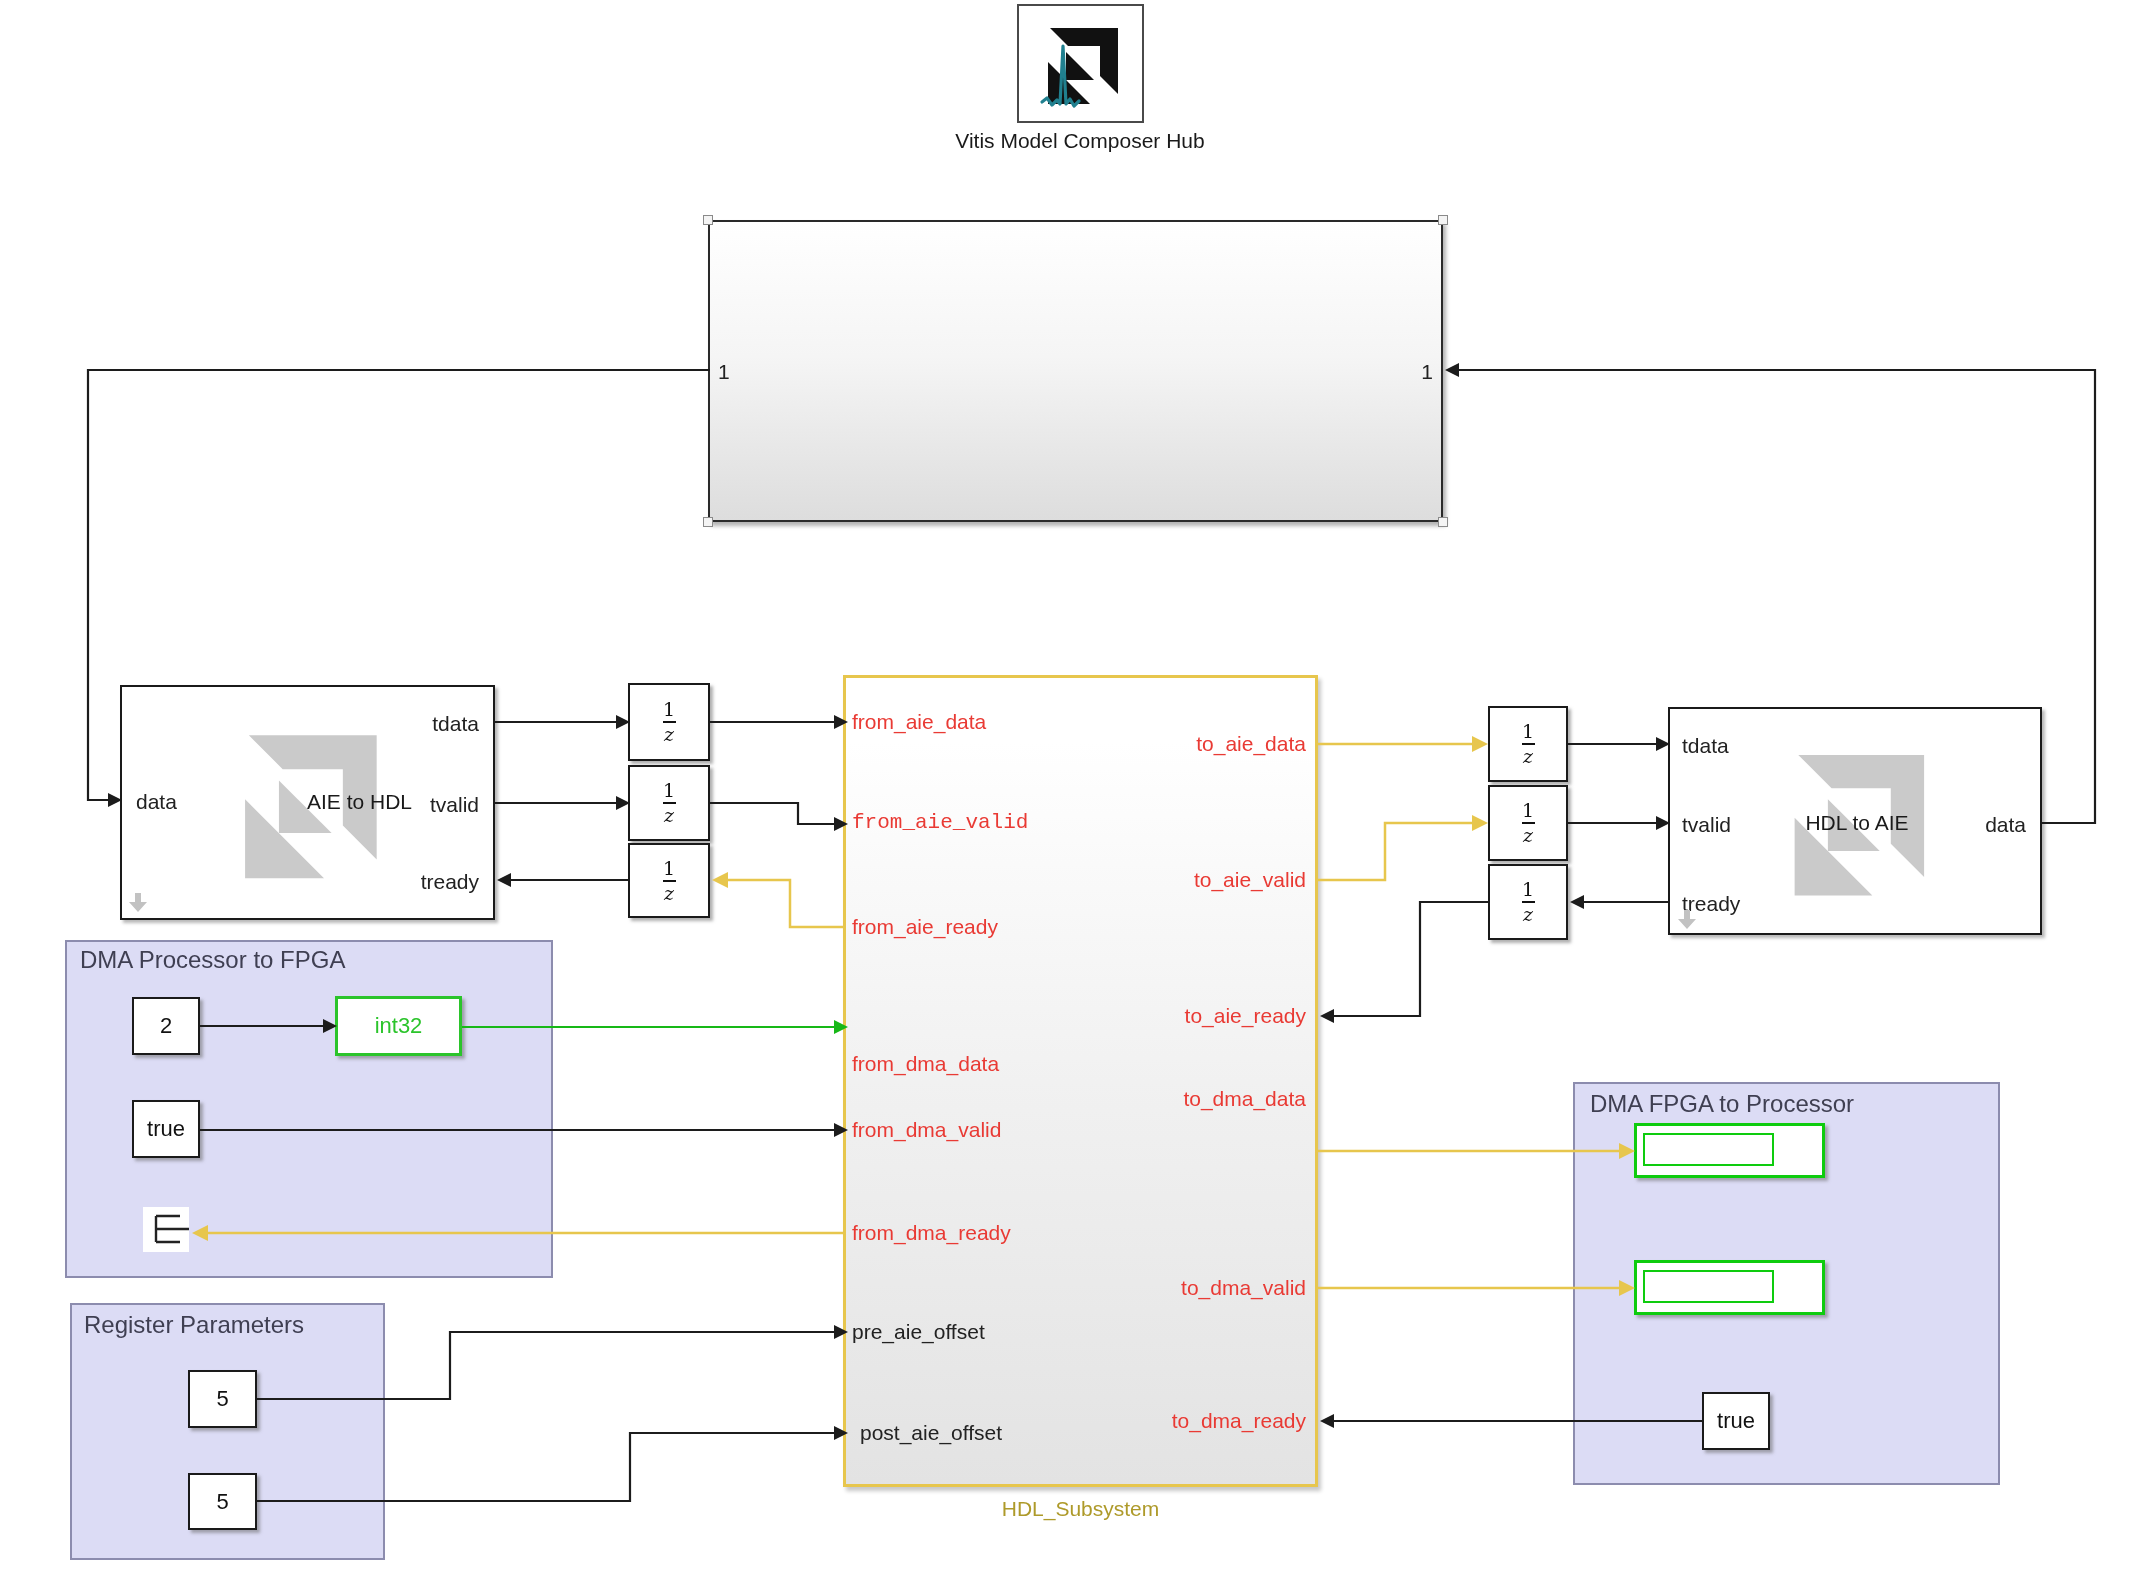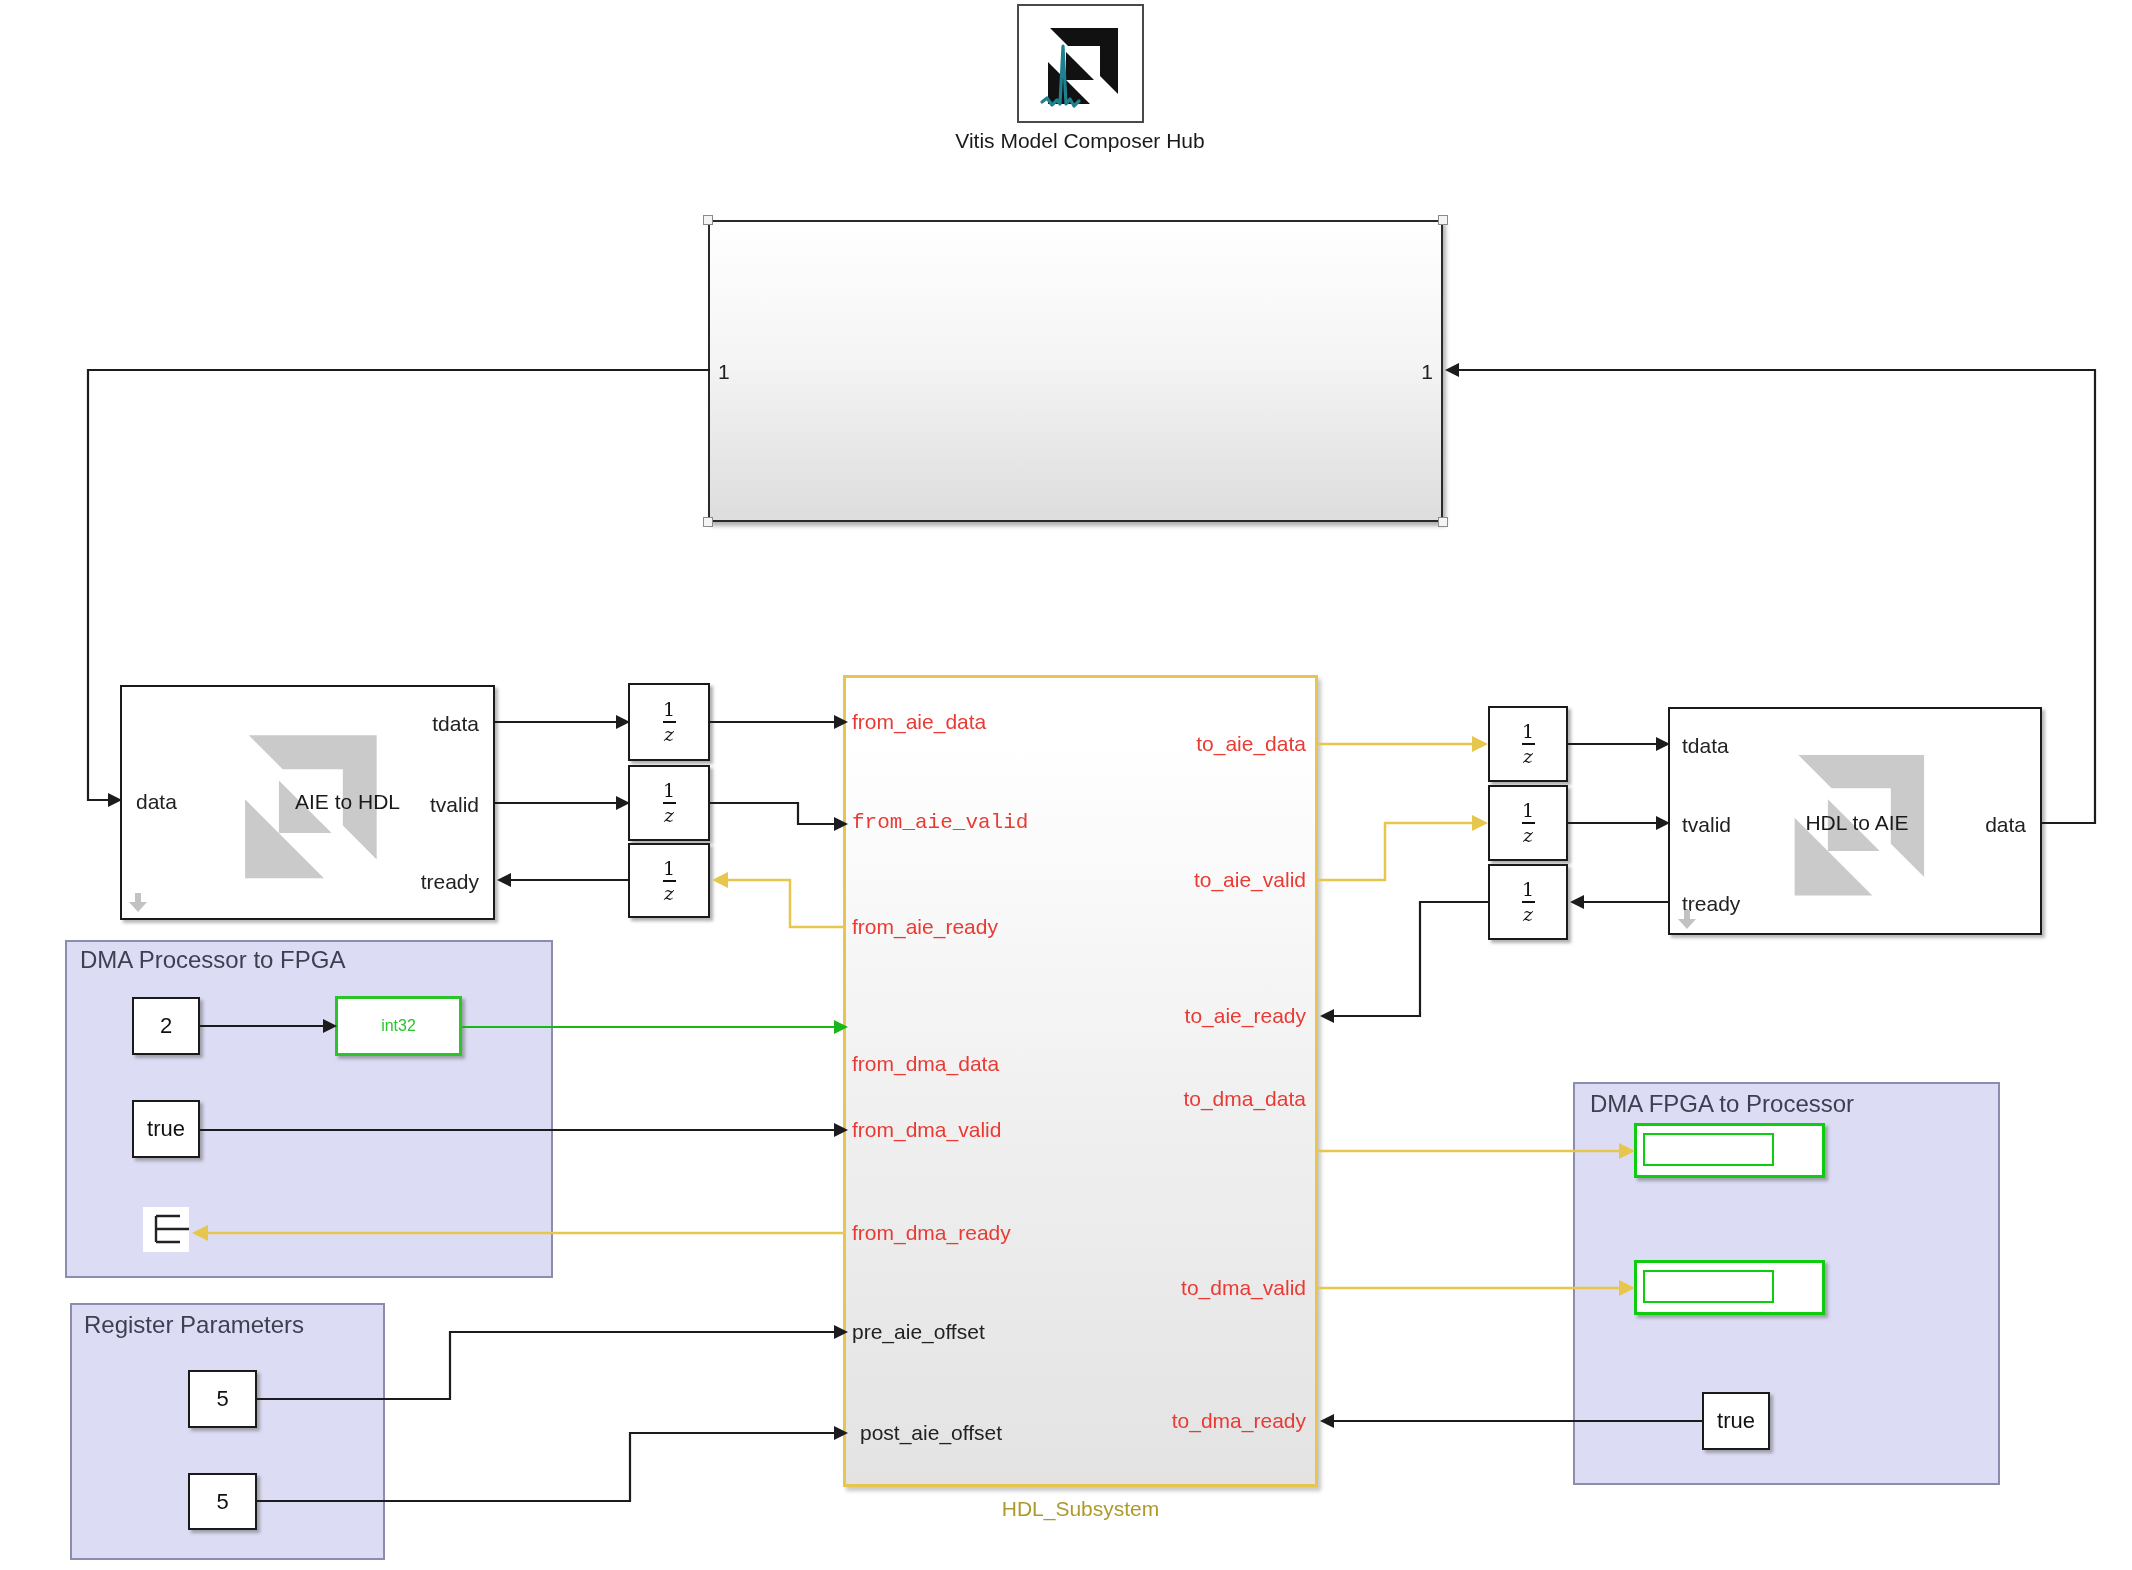--- a/index.html
+++ b/index.html
@@ -19,21 +19,21 @@
        background:linear-gradient(180deg,#ffffff 8%,#f1f1f1 50%,#e3e3e3 100%);
        box-shadow:3px 4px 4px rgba(0,0,0,.22);}
   .amdblock{position:absolute;box-sizing:border-box;border:2px solid #1a1a1a;background:#fff;
             box-shadow:3px 3px 3px rgba(100,100,100,.45);}
   .const{position:absolute;box-sizing:border-box;background:#fff;border:2px solid #1a1a1a;
          box-shadow:3px 3px 3px rgba(100,100,100,.5);
          display:flex;align-items:center;justify-content:center;font-size:22px;color:#111;}
   .cast{position:absolute;box-sizing:border-box;background:#fff;border:3px solid var(--cast-green,#2bc42b);
         box-shadow:3px 3px 3px rgba(100,100,100,.5);
         display:flex;align-items:center;justify-content:center;
-        font-size:16px;color:var(--cast-green,#2bc42b);}
+        font-size:22px;color:var(--cast-green,#2bc42b);}
   .uz{position:absolute;box-sizing:border-box;background:#fff;border:2px solid #1a1a1a;
       box-shadow:3px 3px 3px rgba(100,100,100,.5);
       display:flex;align-items:center;justify-content:center;}
   .frac{text-align:center;font-family:"DejaVu Serif",serif;font-size:19px;line-height:1.0;color:#111;}
   .frac .bar{border-top:2px solid #111;width:13px;margin:2px auto;}
   .frac .den{font-style:italic;}
   .display{position:absolute;box-sizing:border-box;background:#fff;border:3px solid var(--display-green,#0ecc0e);
            box-shadow:3px 3px 3px rgba(100,100,100,.5);}
   .display-inner{position:absolute;left:6px;top:7px;width:131px;height:33px;
                  border:2px solid var(--display-green,#0ecc0e);box-sizing:border-box;}
@@ -88,21 +88,21 @@
   <div class="handle" style="left:1438px;top:215px;"></div>
   <div class="handle" style="left:703px;top:517px;"></div>
   <div class="handle" style="left:1438px;top:517px;"></div>
 
   <div class="amdblock" style="left:120px;top:685px;width:375px;height:235px;">
     <svg class="watermark" style="left:93px;top:22px;" width="188" height="188" viewBox="0 0 100 100">
       <path class="logo-gray" d="M18 14 L86 14 L86 80 L68 62 L68 32 L36 32 Z"></path>
       <path class="logo-gray" d="M34 38 L62 66 L34 66 Z"></path>
       <path class="logo-gray" d="M16 48 L16 90 L58 90 Z"></path>
     </svg>
-    <div class="blocktitle" style="left:0;top:102px;width:451px;">AIE to HDL</div>
+    <div class="blocktitle" style="left:12px;top:102px;width:451px;">AIE to HDL</div>
     <div class="pl dark" style="left:14px;top:103px;">data</div>
     <div class="pl dark" style="right:14px;top:25px;">tdata</div>
     <div class="pl dark" style="right:14px;top:106px;">tvalid</div>
     <div class="pl dark" style="right:14px;top:183px;">tready</div>
     <svg class="abs" style="left:7px;bottom:6px;" width="18" height="19" viewBox="0 0 18 19">
       <polygon class="downarrow" points="6,0 12,0 12,9 18,9 9,19 0,9 6,9"></polygon>
     </svg>
   </div>
 
   <div class="amdblock" style="left:1668px;top:707px;width:374px;height:228px;">

